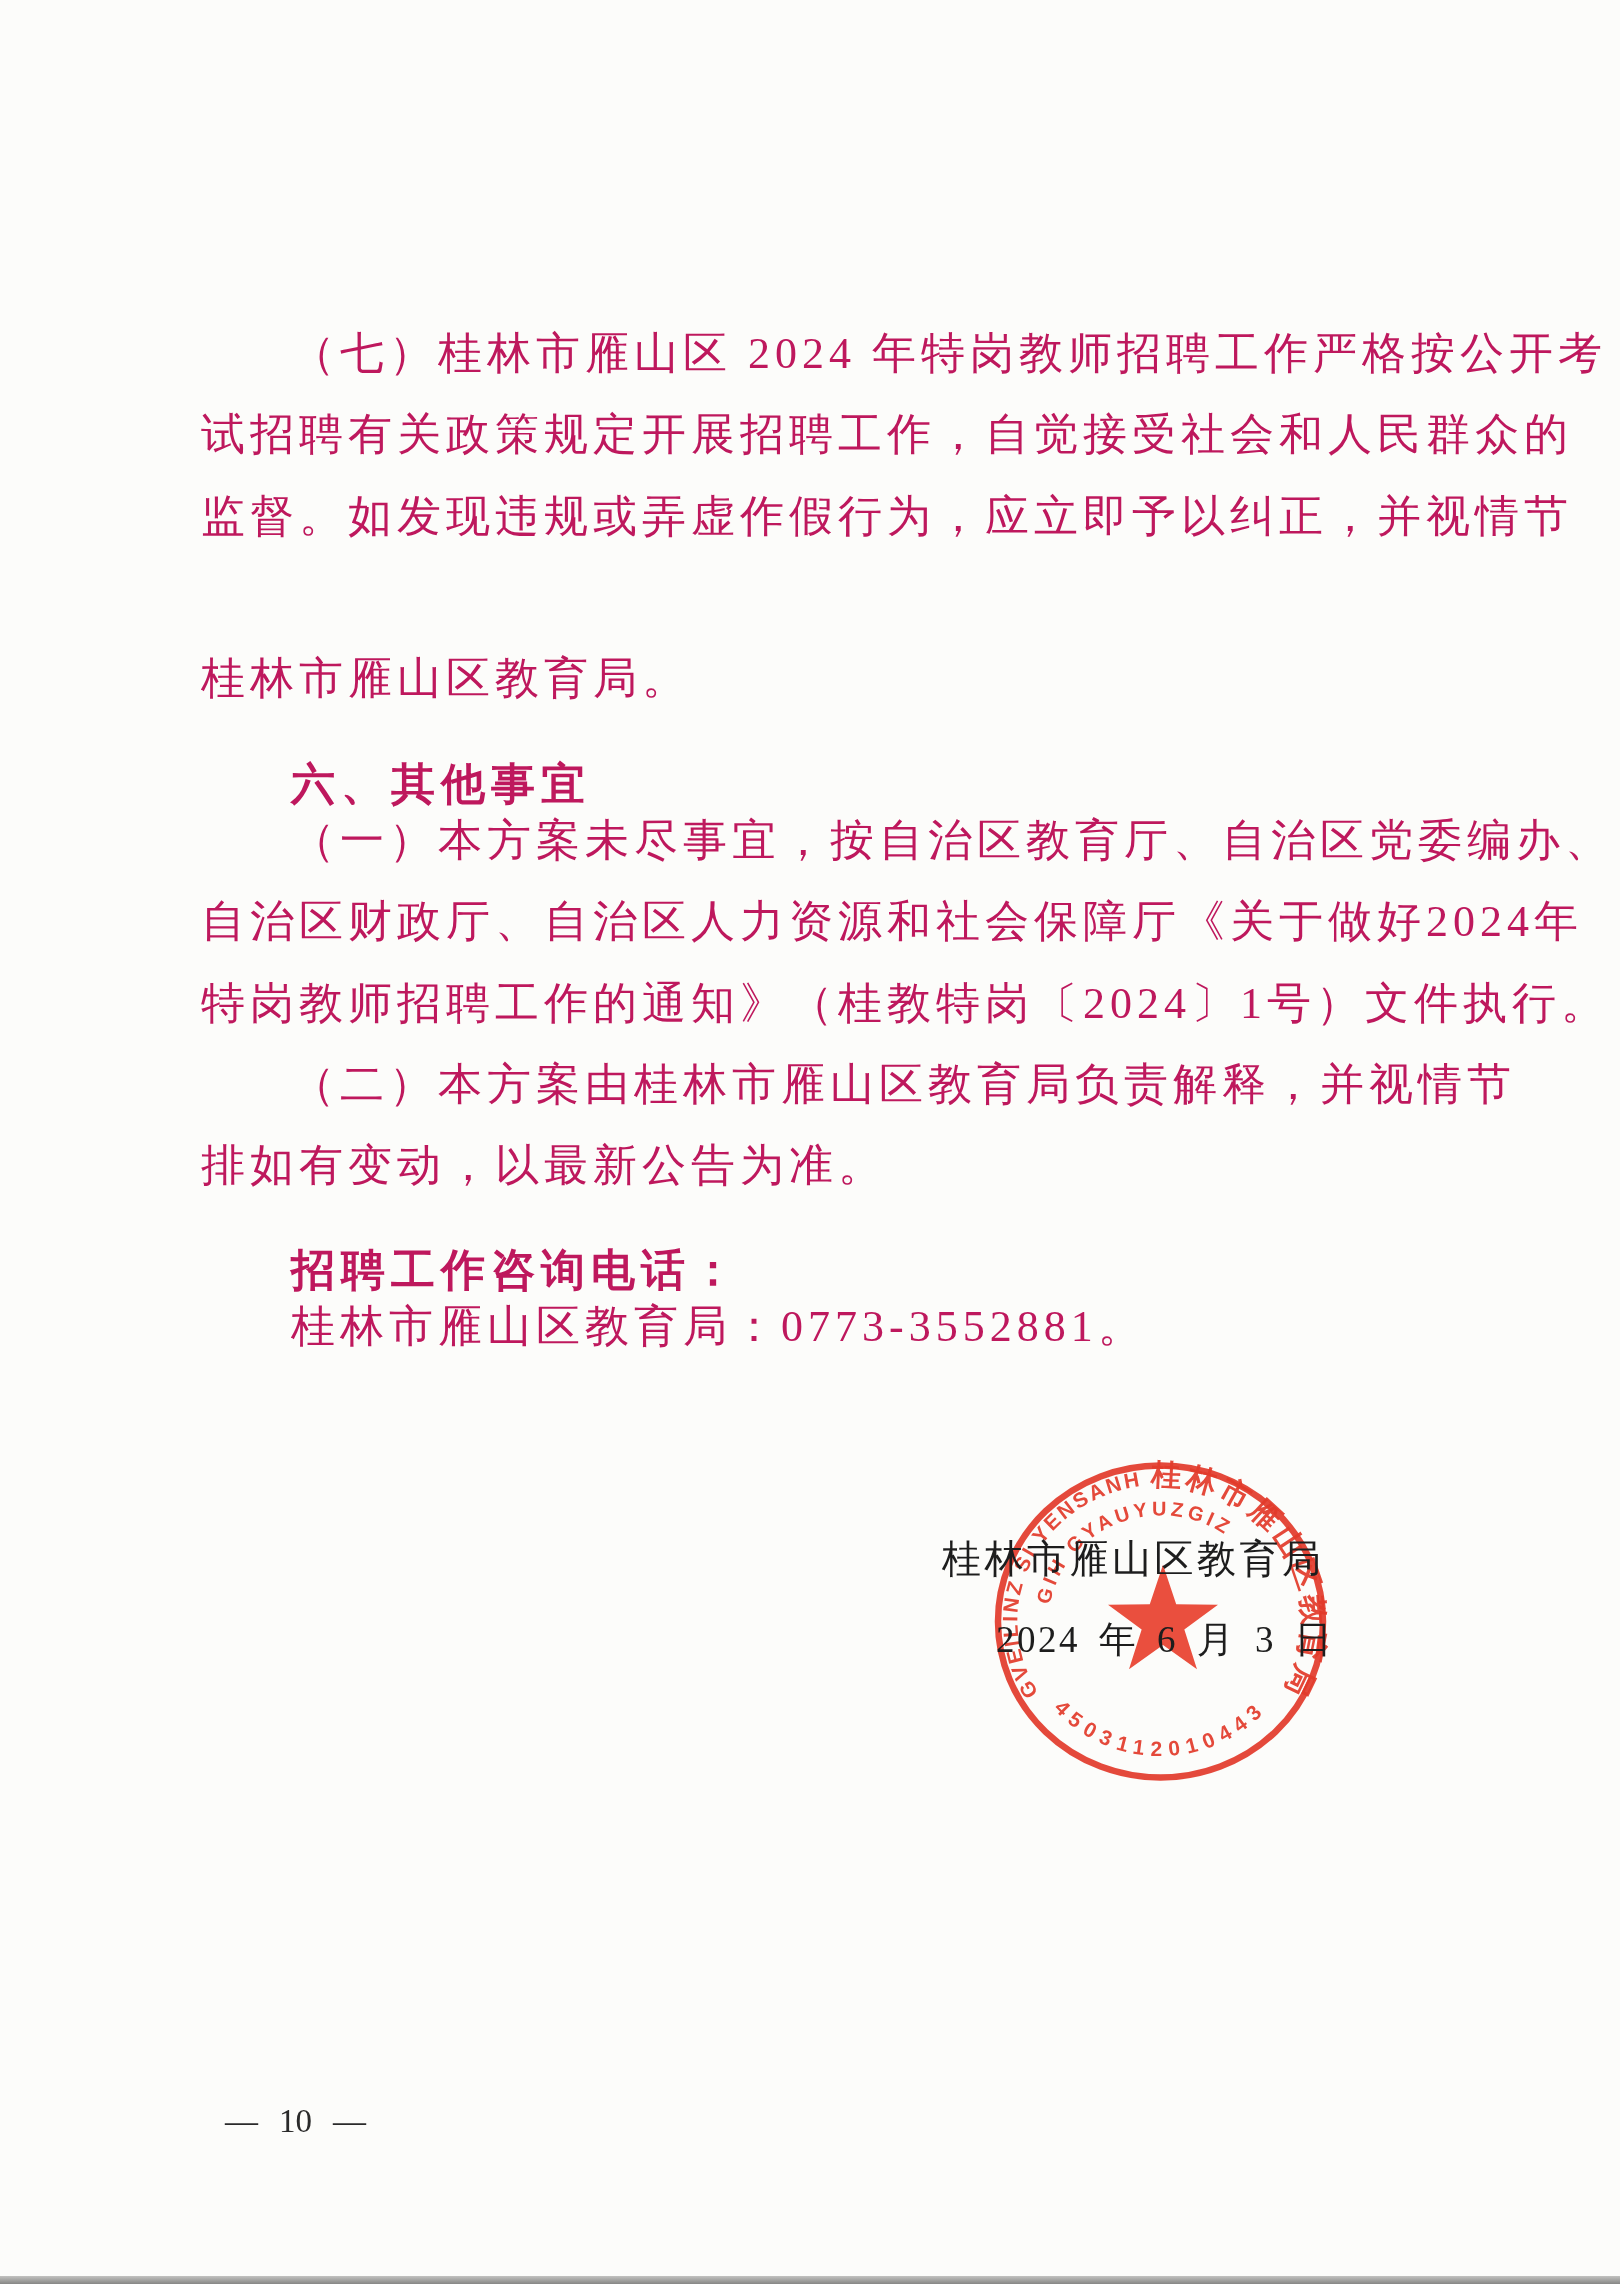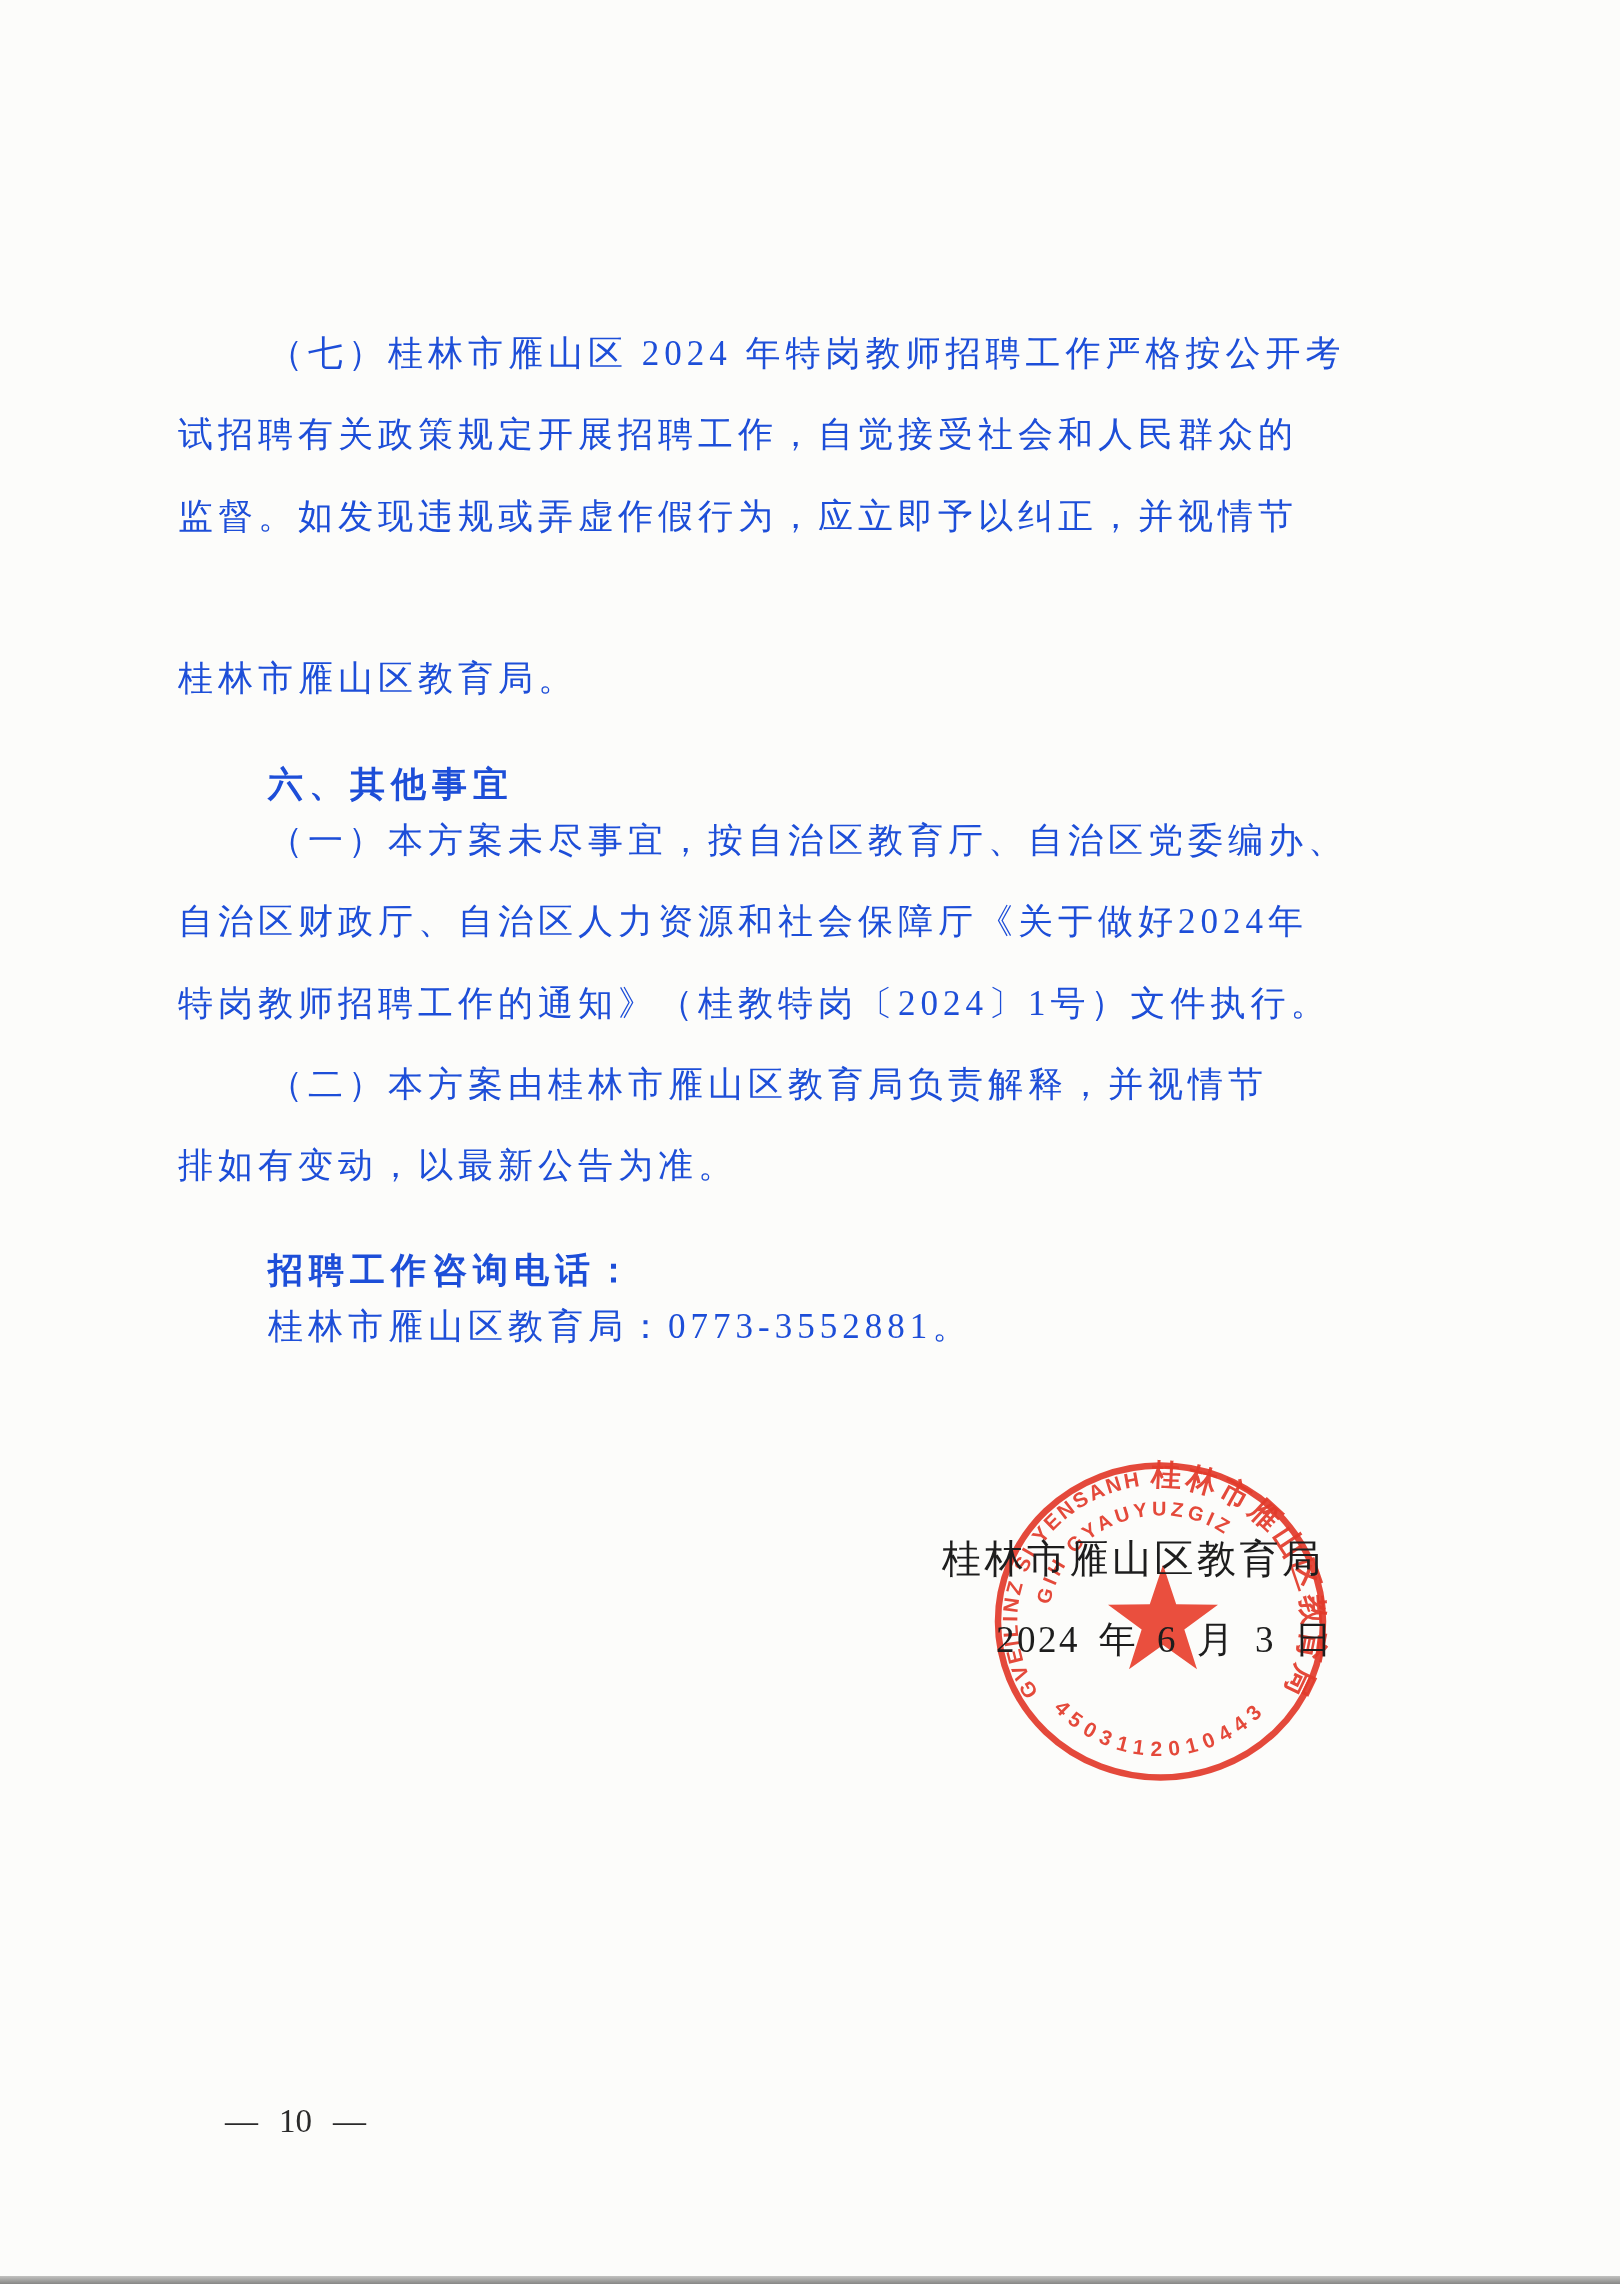--- a/index.html
+++ b/index.html
@@ -6,27 +6,27 @@
   .page{
     position:relative;
     width:1621px;height:2284px;
     background:#fcfcfa;
     overflow:hidden;
     font-family:"Liberation Serif","DejaVu Serif",serif;
     color:#1d1d1d;
   }
   .line{
     position:absolute;
-    left:178px;
+    left:201px;
     width:1317px;
-    font-size:35px;
+    font-size:44px;
     line-height:44px;
     letter-spacing:5px;
     white-space:nowrap;
-    color:#1d4ed8;
+    color:#be185d;
   }
   .indent{ text-indent:90px; }
   .hei{
     font-family:"Liberation Sans","DejaVu Sans",sans-serif;
     font-weight:700;
     letter-spacing:6px;
     margin-top:24px;
   }
   .sig-org{
     position:absolute;

